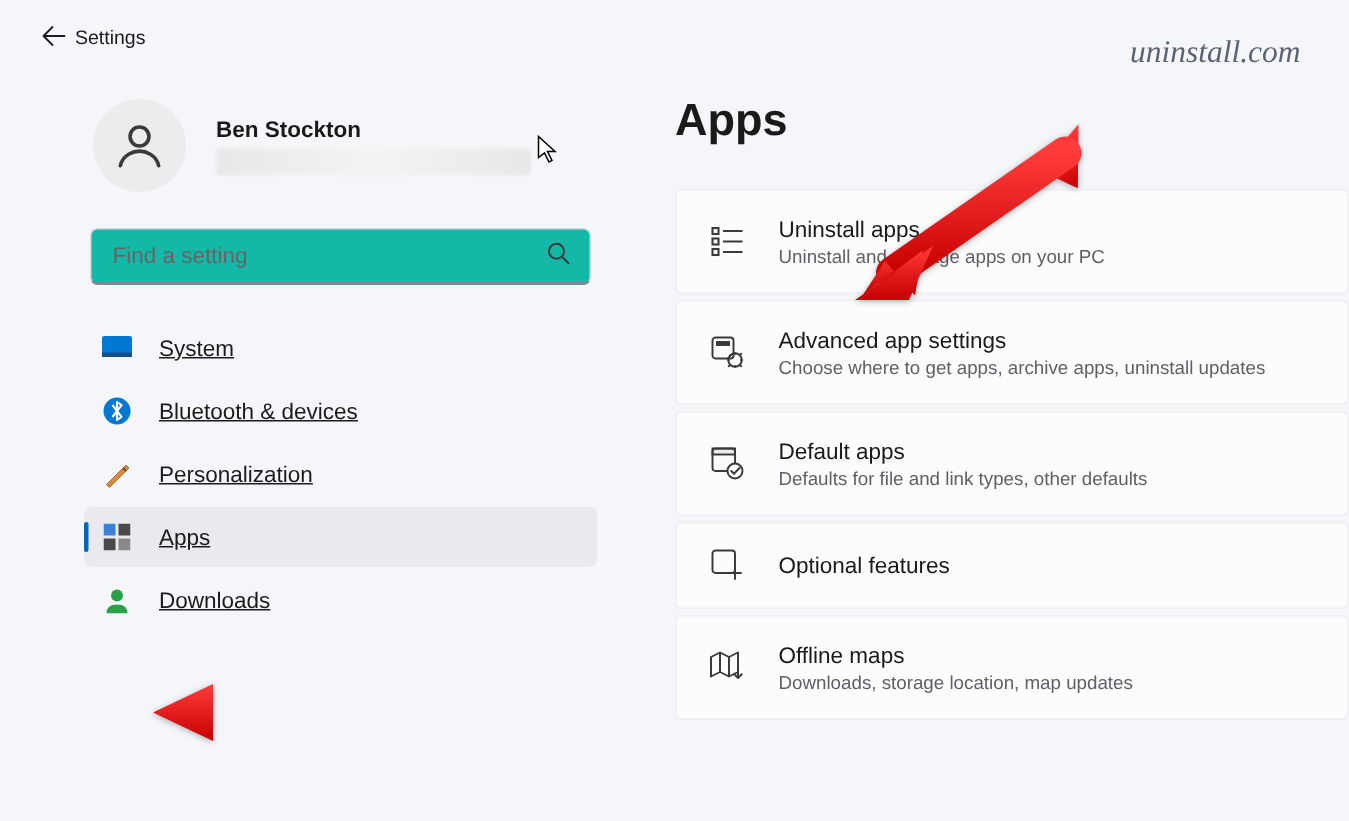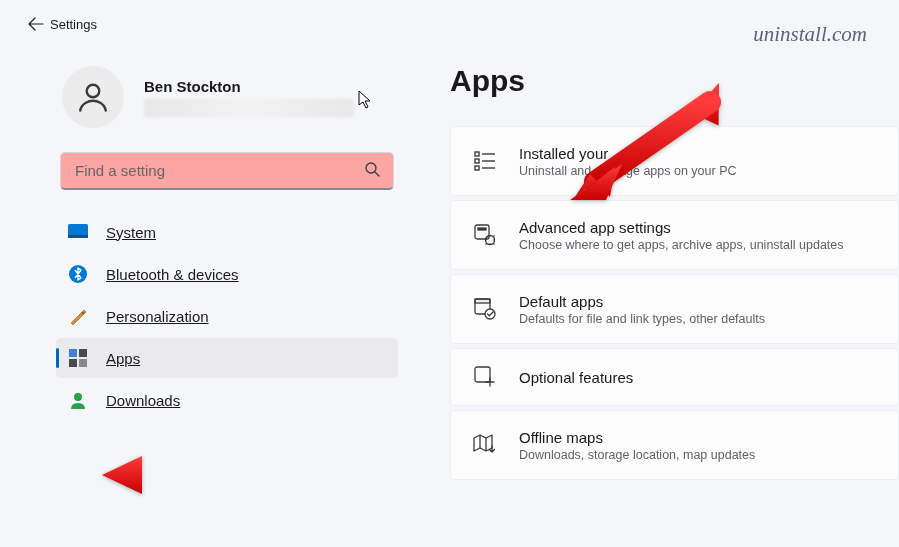--- a/index.html
+++ b/index.html
@@ -13,21 +13,21 @@
 .layout { display: flex; height: calc(100% - 48px); padding-left: 38px; }
 
 .sidebar { width: 378px; padding: 10px 18px 0 18px; }
 .profile { display: flex; align-items: center; gap: 20px; padding: 8px 0 18px 6px; }
 .avatar { width: 62px; height: 62px; border-radius: 50%; background: #ececec; display: flex; align-items: center; justify-content: center; }
 .profile-text { display: flex; flex-direction: column; gap: 4px; }
 .profile-name { font-size: 15px; font-weight: 600; color: #1a1a1a; }
 .profile-sub { width: 210px; height: 18px; background: linear-gradient(90deg, #e8e8e8, #f3f3f3, #e8e8e8); border-radius: 3px; filter: blur(1px); }
 
 .search-wrap { position: relative; margin: 6px 4px 22px 4px; }
-.search-input { width: 100%; height: 38px; border: 1px solid #d7d7de; border-bottom: 2px solid #868690; border-radius: 5px; padding: 0 42px 0 14px; font-size: 15px; background: #fca5a5; color: #444; outline: none; }
+.search-input { width: 100%; height: 38px; border: 1px solid #d7d7de; border-bottom: 2px solid #868690; border-radius: 5px; padding: 0 42px 0 14px; font-size: 15px; background: #14b8a6; color: #444; outline: none; }
 .search-input::placeholder { color: #666; }
 .search-icon { position: absolute; right: 14px; top: 50%; transform: translateY(-50%); pointer-events: none; }
 
 .nav { display: flex; flex-direction: column; gap: 2px; }
 .nav-item { display: flex; align-items: center; gap: 18px; height: 40px; padding: 0 12px; border-radius: 5px; cursor: pointer; position: relative; }
 .nav-item.active { background: #eaeaee; }
 .nav-item.active::before { content: ""; position: absolute; left: 0; top: 10px; bottom: 10px; width: 3px; background: #0067c0; border-radius: 2px; }
 .nav-label { font-size: 15px; color: #1b1b1b; text-decoration: underline; }
 .nav-icon { width: 20px; height: 20px; display: flex; align-items: center; justify-content: center; }
 
@@ -147,21 +147,21 @@
           <svg width="22" height="20" viewBox="0 0 22 20" stroke="#3a3a3a" stroke-width="1.4" fill="none">
               <rect x="1" y="1" width="4" height="4"></rect>
               <rect x="1" y="8" width="4" height="4"></rect>
               <rect x="1" y="15" width="4" height="4"></rect>
               <line x1="8" y1="3" x2="21" y2="3"></line>
               <line x1="8" y1="10" x2="21" y2="10"></line>
               <line x1="8" y1="17" x2="21" y2="17"></line>
             </svg>
         </span>
         <div class="card-text">
-          <div class="card-title">Installed your</div>
+          <div class="card-title">Uninstall apps</div>
           <div class="card-sub">Uninstall and manage apps on your PC</div>
         </div>
       </div>
 
       <div class="card">
         <span class="card-icon">
           <svg width="22" height="22" viewBox="0 0 22 22" stroke="#3a3a3a" stroke-width="1.3" fill="none">
               <rect x="1" y="1" width="14" height="14" rx="2"></rect>
               <rect x="4" y="4" width="8" height="2" fill="#3a3a3a"></rect>
               <circle cx="16" cy="16" r="4.5"></circle>

